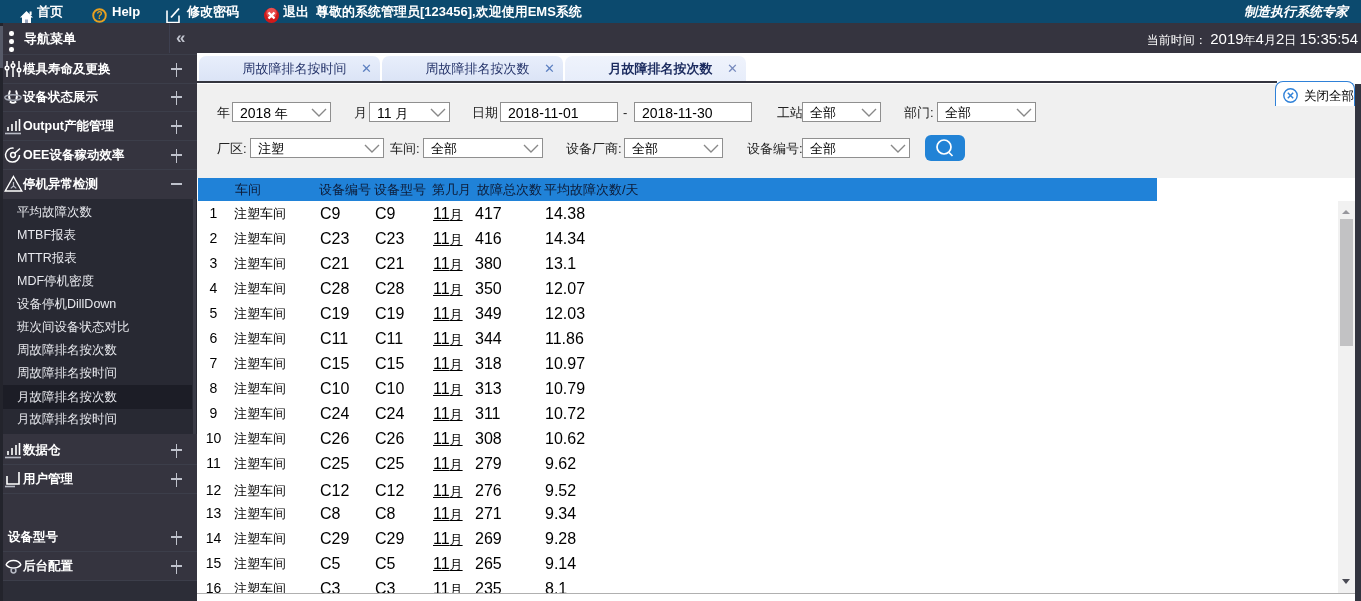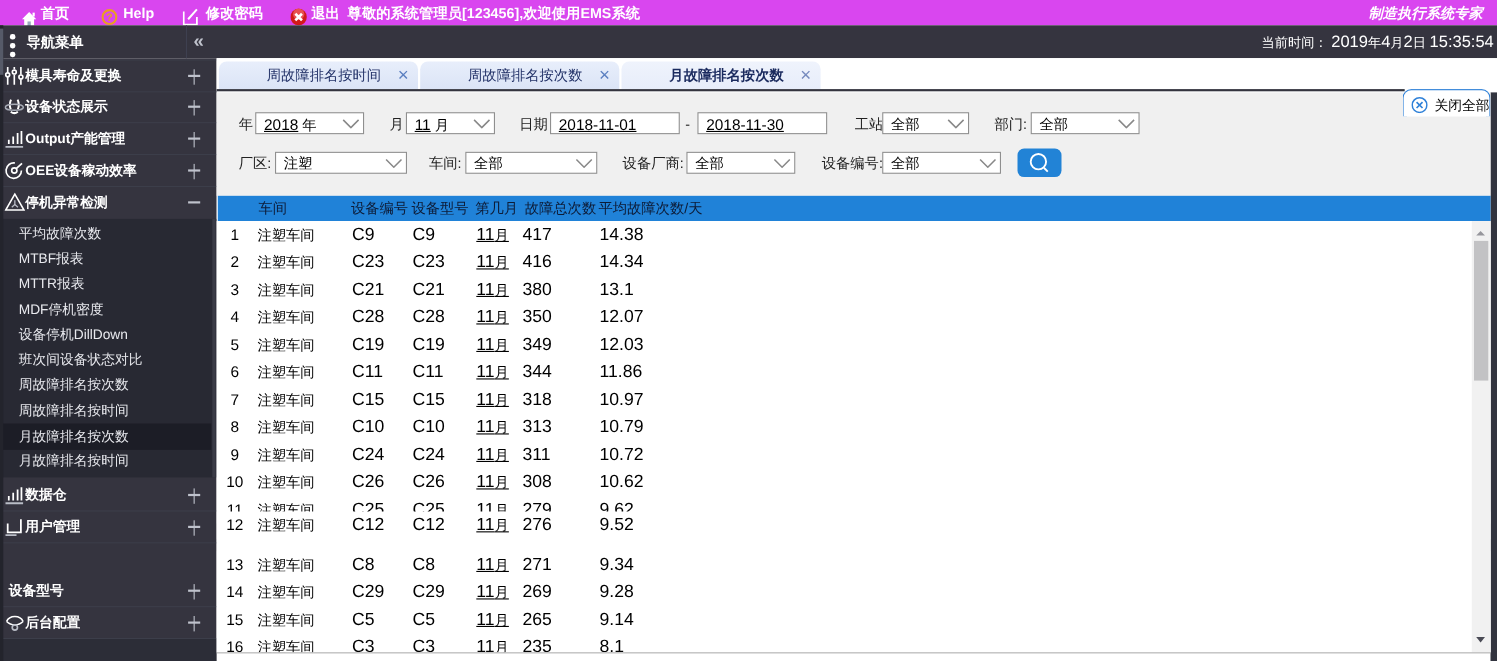--- a/index.html
+++ b/index.html
@@ -2,21 +2,21 @@
 <html><head>
 <meta charset="utf-8">
 <style>
 * { margin:0; padding:0; box-sizing:border-box; }
 html,body { width:1361px; height:601px; overflow:hidden; background:#fff;
   font-family:"Liberation Sans", sans-serif; }
 #page { position:relative; width:1361px; height:601px; }
 
 
 .topbar { position:absolute; left:0; top:0; width:1361px; height:23px;
-  background:#d946ef; color:#fff; }
+  background:#0c4a6e; color:#fff; }
 .topbar .it { position:absolute; top:0; height:23px; line-height:24px;
   font-size:13px; font-weight:bold; color:#fff; }
 .brand { position:absolute; right:13px; top:0; height:23px; line-height:24px;
   font-size:13px; font-weight:bold; font-style:italic; color:#fff; }
 
 
 .bar2 { position:absolute; left:0; top:23px; width:1361px; height:30px;
   background:#35343f; }
 .navhead { position:absolute; left:0; top:0; width:170px; height:30px;
   border-right:1px solid #3e4050; }
@@ -88,27 +88,27 @@
 
 
 .filters { position:absolute; left:0; top:31px; width:1158px; height:94px;
   background:#f0f0f0; }
 .flabel { position:absolute; font-size:13px; color:#222; height:20px;
   line-height:21px; }
 .fsel, .finput { position:absolute; height:20px; background:#fff;
   border:1px solid #8f8f8f; }
 .fsel .v, .finput .v { position:absolute; left:7px; top:0; line-height:20px;
   font-size:13px; color:#000; white-space:nowrap; }
-.fsel .v b, .finput .v b { font-size:14px; font-weight:normal;text-decoration:underline; }
+.fsel .v b, .finput .v b { font-size:14px; font-weight:normal; }
 .chev { position:absolute; right:3px; top:5px; }
 .searchbtn { position:absolute; left:728px; top:51px; width:40px; height:26px;
   background:#2283d6; border-radius:6px; }
 
 
-.thead { position:absolute; left:1px; top:125px; width:1157px; height:23px;
+.thead { position:absolute; left:1px; top:125px; width:959px; height:23px;
   background:#2082d8; }
 .thead span { position:absolute; top:0; line-height:24px; font-size:13px;
   color:#0d1b36; white-space:nowrap; }
 .trow { position:absolute; left:0; width:1158px; height:25px; background:#fff; }
 .trow span { position:absolute; top:0; line-height:25px; font-size:16px;
   color:#000; white-space:nowrap; }
 .tbody { position:absolute; left:0; top:148px; width:1158px; height:392px;
   background:#fff; overflow:hidden; }
 .tbottom { position:absolute; left:0; top:540px; width:1158px; height:1px;
   background:#b0b0b0; }
@@ -349,21 +349,21 @@
       </div>
       <span class="flabel" style="left:707px;top:18px">部门:</span>
       <div class="fsel" style="left:740px;top:18px;width:99px">
           <span class="v">全部</span>
         <svg class="chev" width="16" height="9" viewBox="0 0 16 9">
             <path d="M1 1 L8 8 L15 1" fill="none" stroke="#888" stroke-width="1.4"></path>
           </svg>
       </div>
 
       <span class="flabel" style="left:20px;top:54px">厂区:</span>
-      <div class="fsel" style="left:53px;top:54px;width:120px">
+      <div class="fsel" style="left:53px;top:54px;width:134px">
           <span class="v">注塑</span>
         <svg class="chev" width="16" height="9" viewBox="0 0 16 9">
             <path d="M1 1 L8 8 L15 1" fill="none" stroke="#888" stroke-width="1.4"></path>
           </svg>
       </div>
       <span class="flabel" style="left:193px;top:54px">车间:</span>
       <div class="fsel" style="left:226px;top:54px;width:120px">
           <span class="v">全部</span>
         <svg class="chev" width="16" height="9" viewBox="0 0 16 9">
             <path d="M1 1 L8 8 L15 1" fill="none" stroke="#888" stroke-width="1.4"></path>
@@ -492,21 +492,21 @@
         </div>
       <div class="trow" style="top:250px">
           <span class="c0">11</span>
           <span class="c1">注塑车间</span>
           <span class="c2">C25</span>
           <span class="c3">C25</span>
           <span class="c4">11<i>月</i></span>
           <span class="c5">279</span>
           <span class="c6">9.62</span>
         </div>
-      <div class="trow" style="top:264px">
+      <div class="trow" style="top:277px">
           <span class="c0">12</span>
           <span class="c1">注塑车间</span>
           <span class="c2">C12</span>
           <span class="c3">C12</span>
           <span class="c4">11<i>月</i></span>
           <span class="c5">276</span>
           <span class="c6">9.52</span>
         </div>
       <div class="trow" style="top:300px">
           <span class="c0">13</span>

